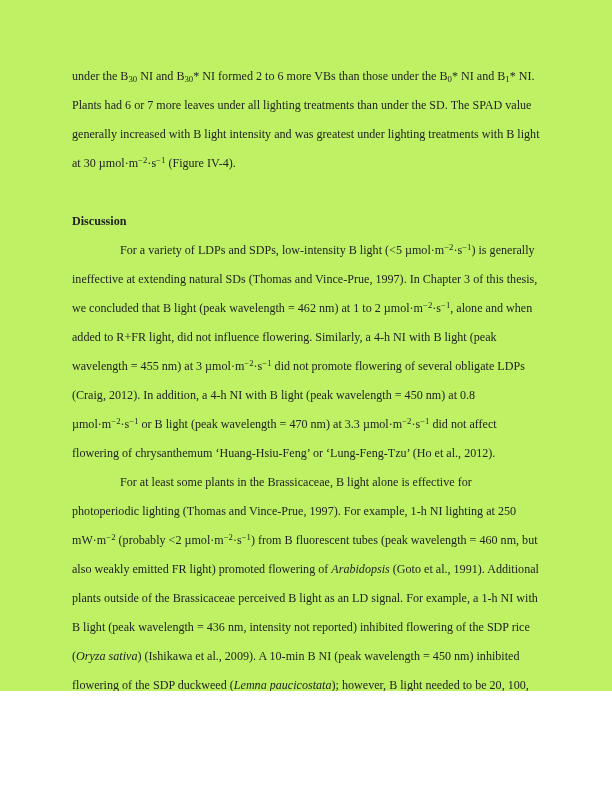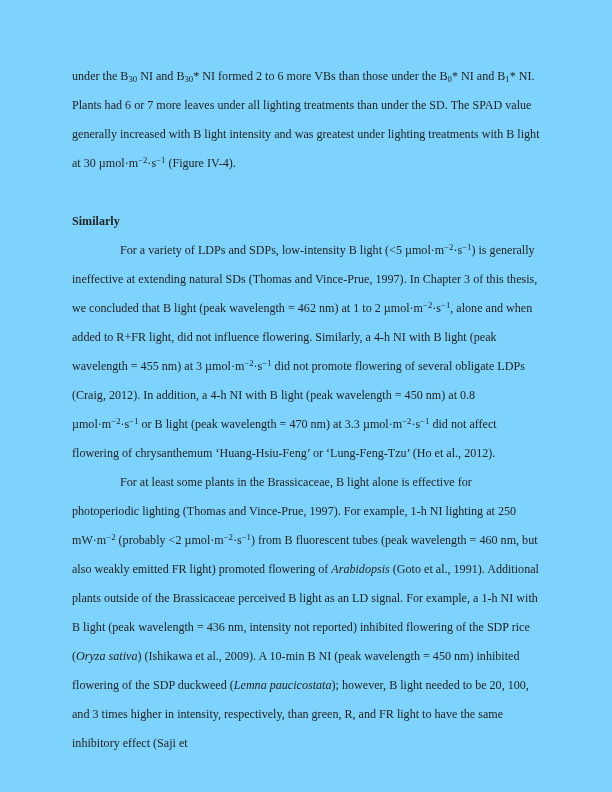--- a/index.html
+++ b/index.html
@@ -3,22 +3,22 @@
 <meta charset="utf-8">
 <style>
   html, body {
     margin: 0;
     padding: 0;
     background: #ffffff;
   }
   .page {
     position: relative;
     width: 612px;
-    height: 792px;
-    background: #7dd3fc;
+    height: 691px;
+    background: #bef264;
     overflow: hidden;
     font-family: "Liberation Serif", "DejaVu Serif", serif;
     color: #1a1a1a;
   }
   .body-text {
     position: absolute;
     left: 72px;
     top: 62px;
     width: 468px;
     font-size: 12.1px;
@@ -71,21 +71,21 @@
 <body>
 
 <div class="page">
 
   <div class="body-text">
 
     <p class="para"><span>under the B</span><sub>30</sub><span> NI and B</span><sub>30</sub><span>* NI formed 2 to 6 more VBs than those under the B</span><sub>0</sub><span>* NI and B</span><sub>1</sub><span>* NI. Plants had 6 or 7 more leaves under all lighting treatments than under the SD. The SPAD value generally increased with B light intensity and was greatest under lighting treatments with B light at 30 µmol·m</span><sup>−2</sup><span>·s</span><sup>−1</sup><span> (Figure IV-4).</span></p>
 
     <div class="spacer-line"></div>
 
-    <h2 class="section-heading">Similarly</h2>
+    <h2 class="section-heading">Discussion</h2>
 
     <p class="indent"><span>For a variety of LDPs and SDPs, low-intensity B light (&lt;5 µmol·m</span><sup>−2</sup><span>·s</span><sup>−1</sup><span>) is generally ineffective at extending natural SDs (Thomas and Vince-Prue, 1997). In Chapter 3 of this thesis, we concluded that B light (peak wavelength = 462 nm) at 1 to 2 µmol·m</span><sup>−2</sup><span>·s</span><sup>−1</sup><span>, alone and when added to R+FR light, did not influence flowering. Similarly, a 4-h NI with B light (peak wavelength = 455 nm) at 3 µmol·m</span><sup>−2</sup><span>·s</span><sup>−1</sup><span> did not promote flowering of several obligate LDPs (Craig, 2012). In addition, a 4-h NI with B light (peak wavelength = 450 nm) at 0.8 µmol·m</span><sup>−2</sup><span>·s</span><sup>−1</sup><span> or B light (peak wavelength = 470 nm) at 3.3 µmol·m</span><sup>−2</sup><span>·s</span><sup>−1</sup><span> did not affect flowering of chrysanthemum ‘Huang-Hsiu-Feng’ or ‘Lung-Feng-Tzu’ (Ho et al., 2012).</span></p>
 
     <p class="indent"><span>For at least some plants in the Brassicaceae, B light alone is effective for photoperiodic lighting (Thomas and Vince-Prue, 1997). For example, 1-h NI lighting at 250 mW·m</span><sup>−2</sup><span> (probably &lt;2 µmol·m</span><sup>−2</sup><span>·s</span><sup>−1</sup><span>) from B fluorescent tubes (peak wavelength = 460 nm, but also weakly emitted FR light) promoted flowering of </span><i class="sci">Arabidopsis</i><span> (Goto et al., 1991). Additional plants outside of the Brassicaceae perceived B light as an LD signal. For example, a 1-h NI with B light (peak wavelength = 436 nm, intensity not reported) inhibited flowering of the SDP rice (</span><i class="sci">Oryza sativa</i><span>) (Ishikawa et al., 2009). A 10-min B NI (peak wavelength = 450 nm) inhibited flowering of the SDP duckweed (</span><i class="sci">Lemna paucicostata</i><span>); however, B light needed to be 20, 100, and 3 times higher in intensity, respectively, than green, R, and FR light to have the same inhibitory effect (Saji et</span></p>
 
   </div>
 
 
 </div>
 

